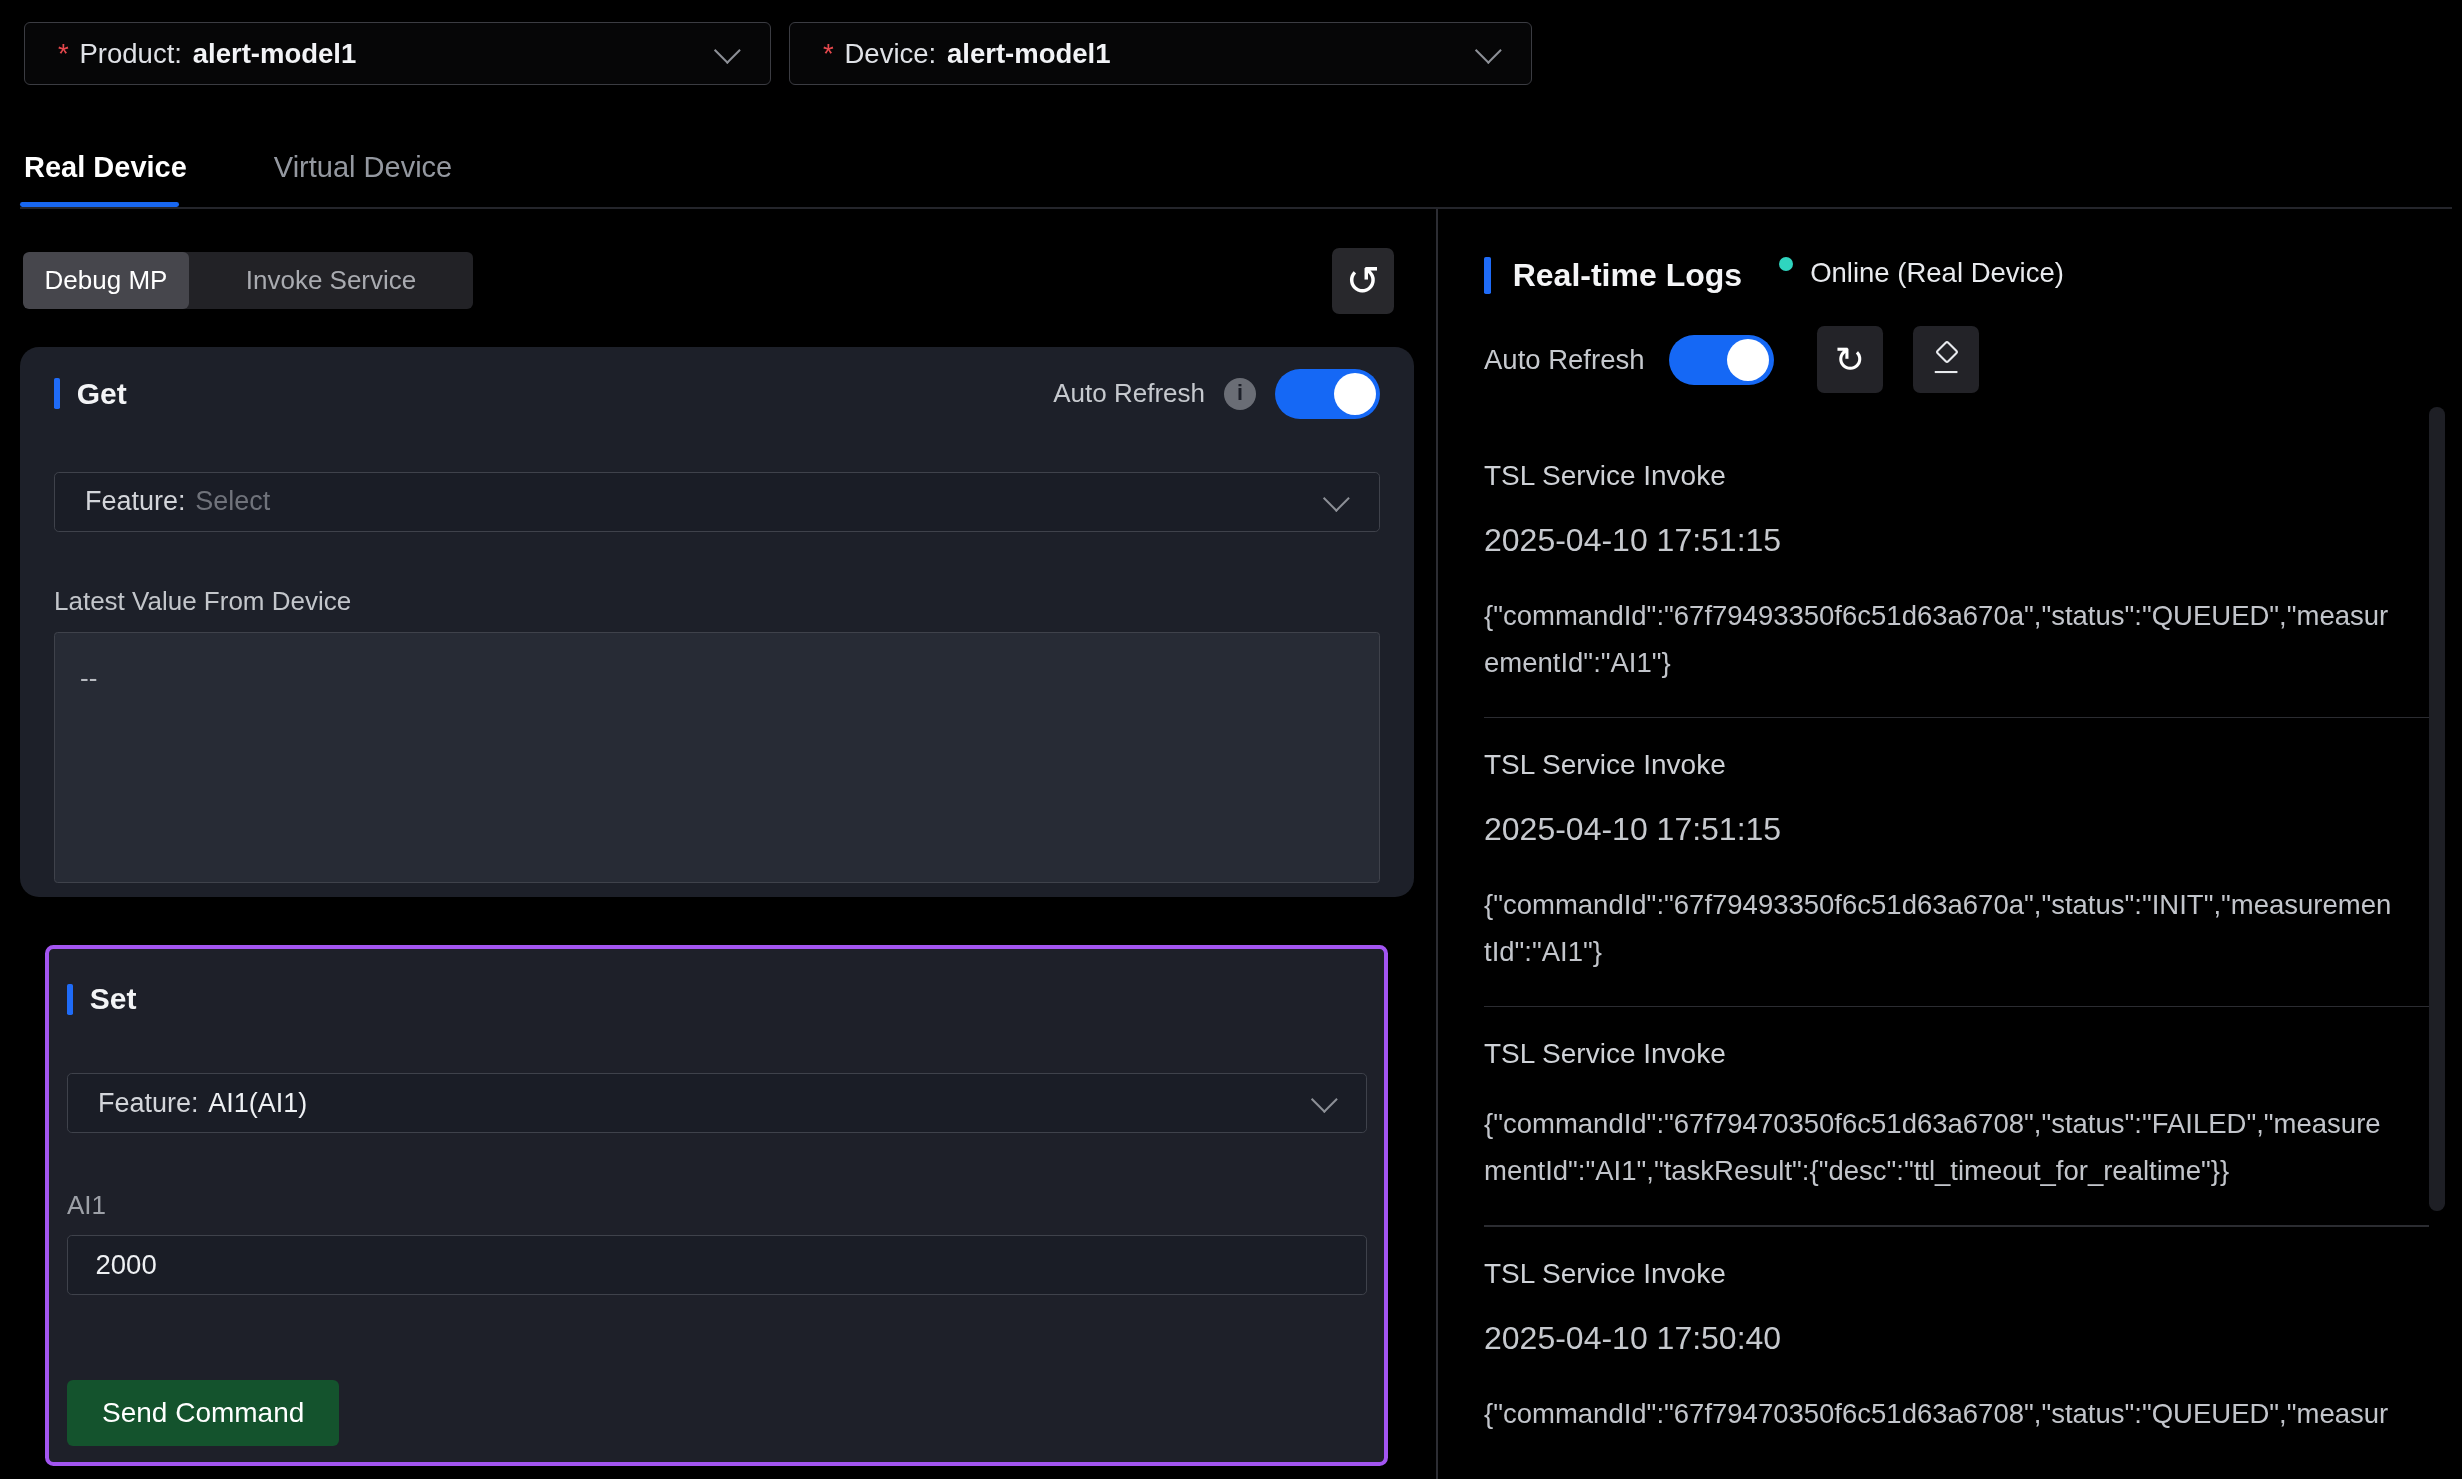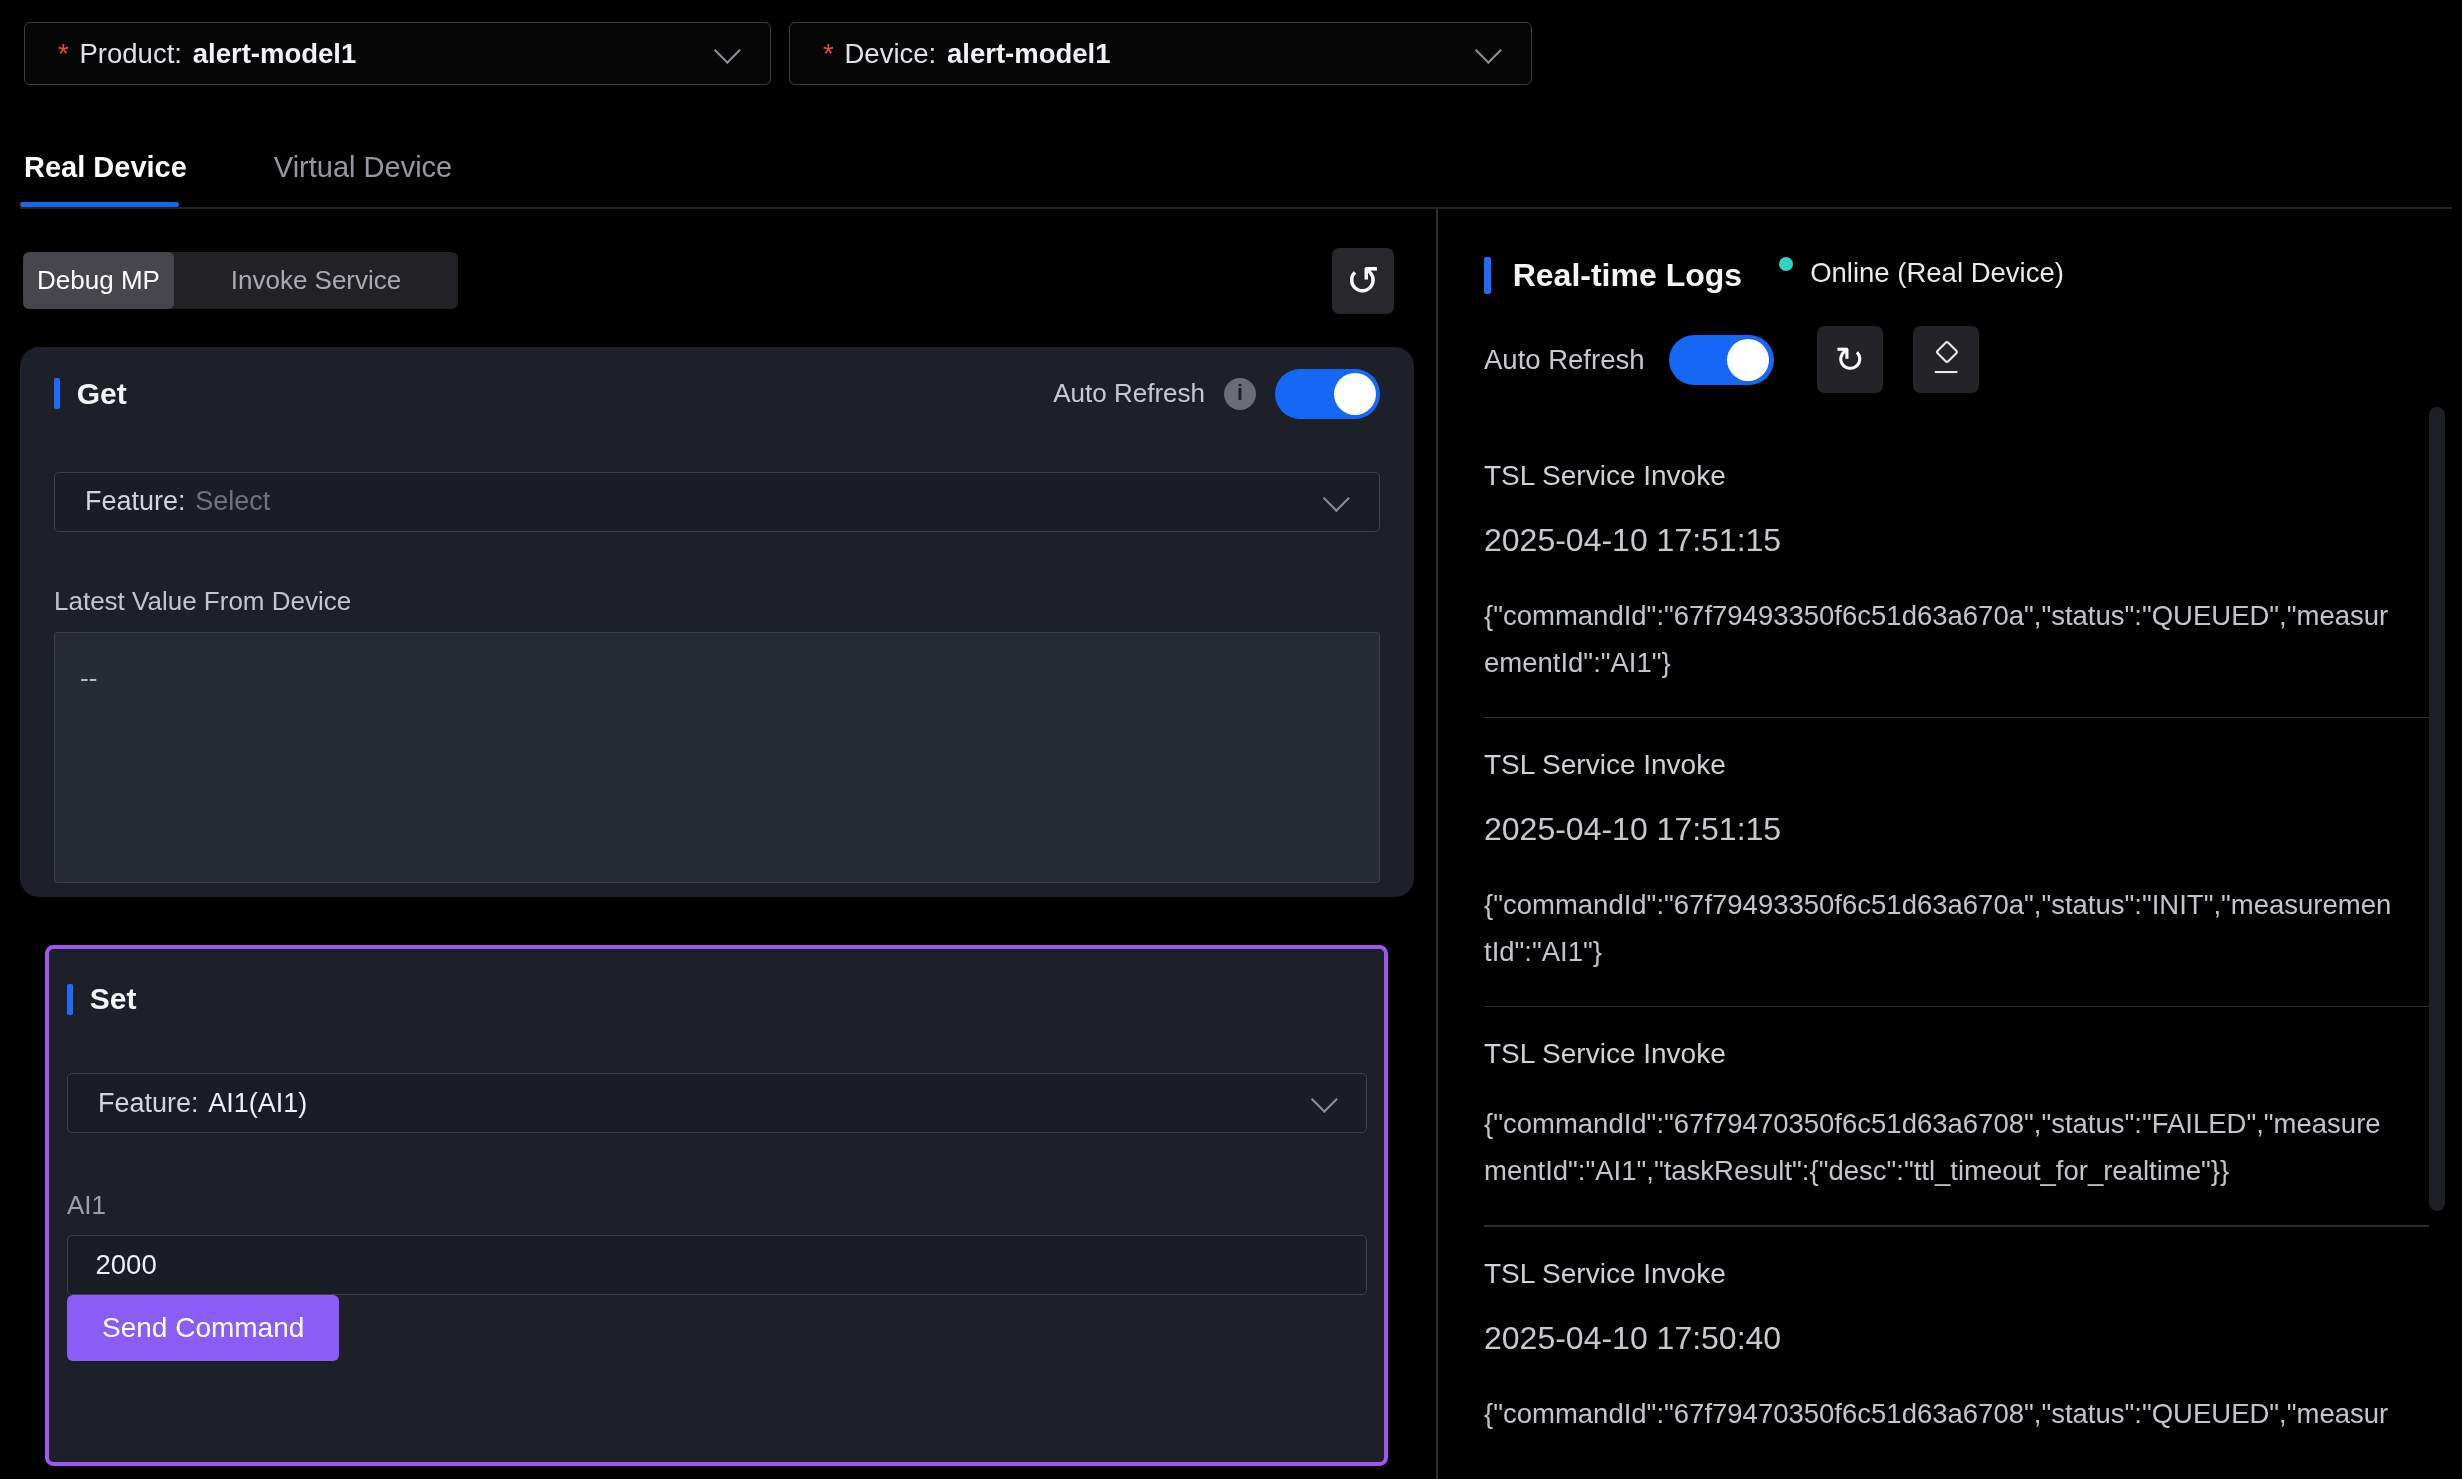--- a/index.html
+++ b/index.html
@@ -25,21 +25,21 @@
   .tab.active{color:#ffffff;font-weight:700;}
   .tab.inactive{color:#9498a0;}
   .tabs-line{position:absolute;left:20px;top:207px;width:2432px;height:1.8px;background:#24252b;}
   .tabs-indicator{position:absolute;left:20px;top:202px;width:159px;height:5.4px;background:#1867f0;border-radius:2.4px;}
 
   
   .segmented{position:absolute;left:23px;top:252px;height:57px;background:#222226;border-radius:6px;
              display:flex;align-items:stretch;overflow:hidden;}
   .seg{border:none;background:transparent;color:#a9abb0;font-size:26px;font-family:inherit;
        display:flex;align-items:center;justify-content:center;cursor:pointer;border-radius:6px;}
-  .seg.one{width:151px;}
+  .seg.one{width:166px;}
   .seg.two{width:284px;}
   .seg.active{background:#46464c;color:#ffffff;}
   .icon-btn{display:flex;align-items:center;justify-content:center;background:#28282c;border:none;
             border-radius:7.2px;color:#fff;cursor:pointer;font-family:"DejaVu Sans",sans-serif;}
   #reset-btn{position:absolute;left:1332px;top:248px;width:62px;height:66px;font-size:41px;}
 
   
   .card-header{display:flex;align-items:center;}
   .accent{width:6px;height:31px;background:#1f6bf7;border-radius:1.8px;margin-right:16.7px;flex:none;}
   .card-title{font-size:30px;font-weight:700;color:#f3f4f6;}
@@ -61,21 +61,21 @@
   .field-label{margin-top:54px;font-size:26px;color:#c3c6cb;}
   .value-box{margin-top:15.5px;height:251px;background:#272b35;border:1.2px solid #3f424b;border-radius:3.6px;
              box-sizing:border-box;padding:30px 25px;font-size:26px;color:#b9bcc2;}
 
   #set-card{position:absolute;left:45px;top:945px;width:1343px;height:521px;background:#1e2029;
             border:4.8px solid #a355f1;border-radius:8.4px;box-sizing:border-box;padding:33px 16.7px 0 18px;}
   #set-feature-select{margin-top:57px;}
   #ai1-label{margin-top:57px;font-size:26px;color:#9da0a7;}
   .text-input{margin-top:14.4px;width:100%;height:60px;background:#1a1d26;border:1.2px solid #3f424b;border-radius:4.8px;
               color:#eef0f3;font-size:27.5px;padding:0 27.5px;box-sizing:border-box;font-family:inherit;}
-  .primary-btn{height:66px;padding:10px 35px;background:#8b5cf6;color:#fff;border:none;
+  .primary-btn{margin-top:85px;height:66px;padding:10px 35px;background:#14532d;color:#fff;border:none;
                border-radius:6px;font-size:28px;font-family:inherit;cursor:pointer;}
 
   
   .vdiv{position:absolute;left:1436px;top:209px;width:2.4px;height:1271px;background:#2c2d33;}
 
   
   .rt-header{position:absolute;left:1484px;top:257px;display:flex;align-items:flex-start;}
   .accent.tall{width:7.2px;height:37px;margin-right:21.5px;}
   .rt-title{font-size:32px;font-weight:700;color:#f4f5f7;}
   .dot{width:14.4px;height:14.4px;border-radius:50%;background:#2fd5bf;margin-left:37px;margin-right:16.7px;flex:none;}

